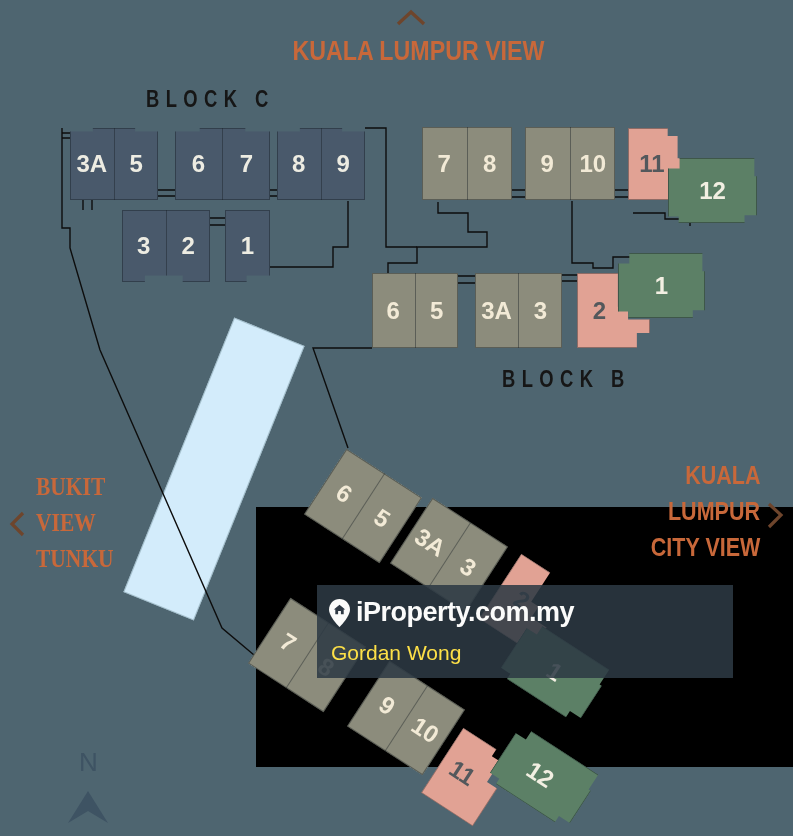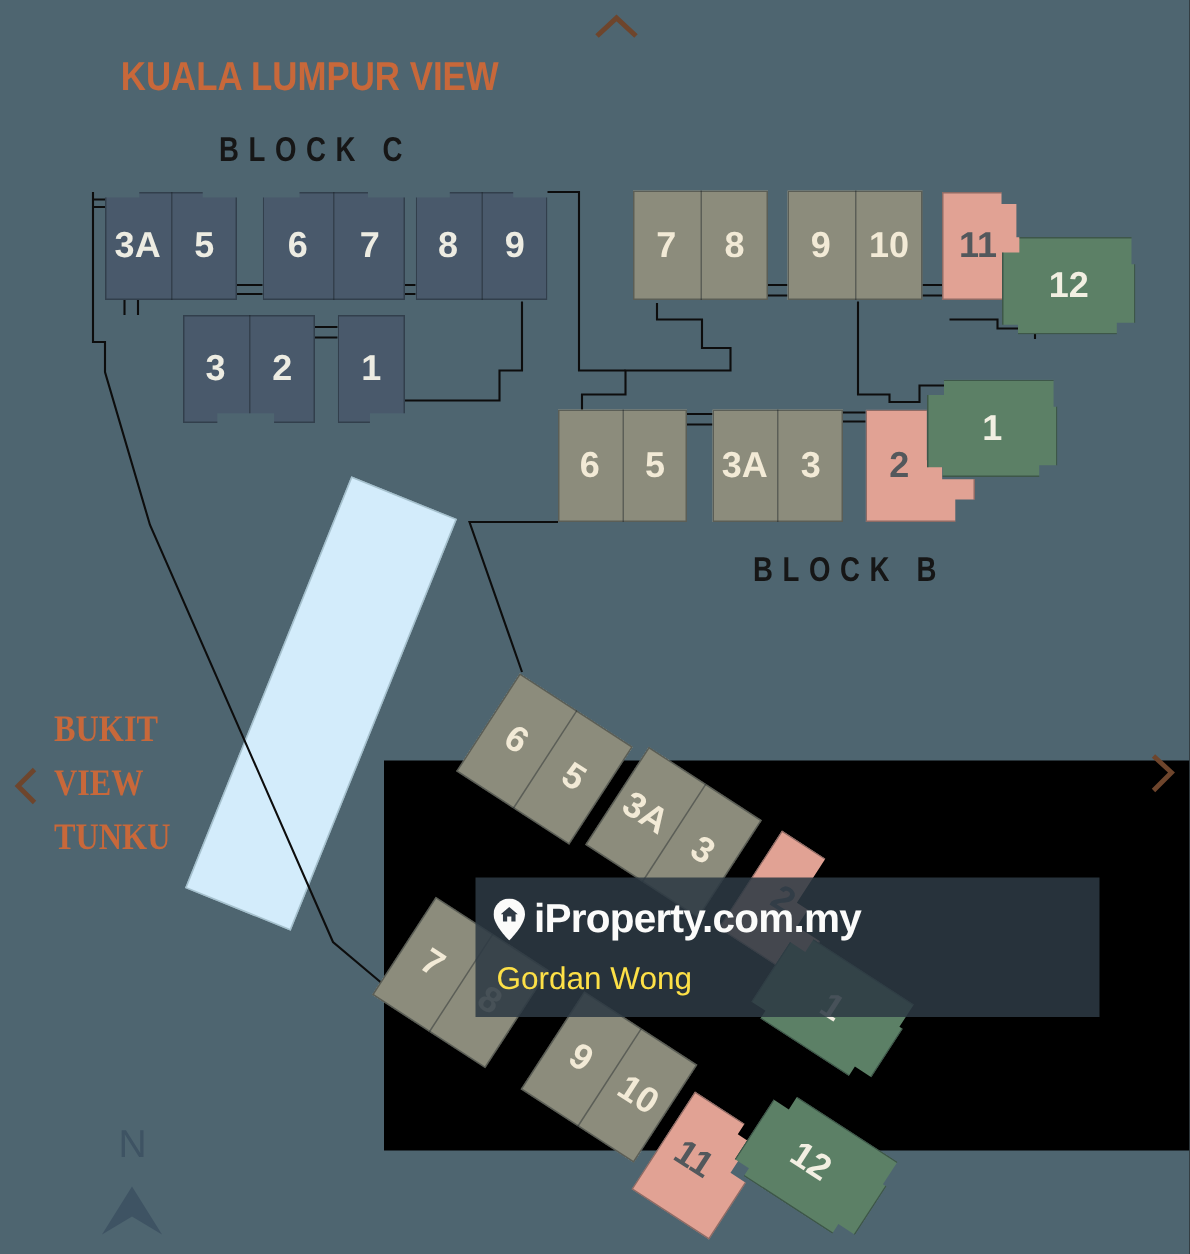--- a/index.html
+++ b/index.html
@@ -40,21 +40,21 @@
   #watermark .brand-row{position:absolute; left:12px; top:12px; display:flex; align-items:center;}
   #watermark .brand{font-size:27px; font-weight:bold; margin-left:6px; letter-spacing:-.5px; color:#FBFBFA;}
   #watermark .agent{position:absolute; left:14px; top:56px; font-size:21px; font-weight:400; color:#fde047;}
   
   .block-label{
     position:absolute; color:#161616; font-size:23px; font-weight:bold; white-space:nowrap;
   }
   .block-label .cond{display:inline-block; transform:scaleX(.80); transform-origin:left center; letter-spacing:8px;}
   .view-label{position:absolute; color:var(--orange); font-weight:bold; font-size:25px; line-height:36px; white-space:nowrap;}
   .view-label .cond{display:inline-block; transform:scaleX(.86);}
-  #view-top{left:60px; top:33px; width:716px; text-align:left; font-size:27px;}
+  #view-top{left:60px; top:33px; width:716px; text-align:center; font-size:27px;}
   #view-left{left:36px; top:469px; text-align:left;font-family:Liberation Serif, serif;}
   #view-left .cond{transform-origin:left center;}
   #view-right{right:33px; top:457px; text-align:right;}
   #view-right .cond{transform-origin:right center;}
   .chev{position:absolute;}
   #compass-n{position:absolute; left:79px; top:747px; color:var(--compass); font-size:26px; font-weight:400;}
   #compass-arrow{position:absolute; left:60px; top:786px;}
 </style>
 </head>
 <body>
@@ -249,20 +249,25 @@
   </svg>
   <div class="view-label" id="view-left">
     <div><span class="cond">BUKIT</span></div>
     <div><span class="cond">VIEW</span></div>
     <div><span class="cond">TUNKU</span></div>
   </div>
 
   <svg class="chev" style="left:765px; top:501px;" width="22" height="30" viewBox="0 0 22 30">
     <polyline points="4,3 16,14 4,26" fill="none" stroke="#6E452C" stroke-width="3.2"></polyline>
   </svg>
+  <div class="view-label" id="view-right">
+    <div><span class="cond">KUALA</span></div>
+    <div><span class="cond">LUMPUR</span></div>
+    <div><span class="cond">CITY VIEW</span></div>
+  </div>
 
   <div id="watermark">
     <div class="brand-row">
       <svg width="21" height="28" viewBox="0 0 24 32">
         <path d="M12 0 C5.4 0 0 5.4 0 12 c0 8.4 12 20 12 20 s12 -11.6 12 -20 C24 5.4 18.6 0 12 0 z" fill="#FBFBFA"></path>
         <polygon points="12,6.5 18.5,12 16.8,12 16.8,17.5 13.6,17.5 13.6,13.8 10.4,13.8 10.4,17.5 7.2,17.5 7.2,12 5.5,12" fill="#2F3944"></polygon>
       </svg>
       <span class="brand">iProperty.com.my</span>
     </div>
     <div class="agent">Gordan Wong</div>

